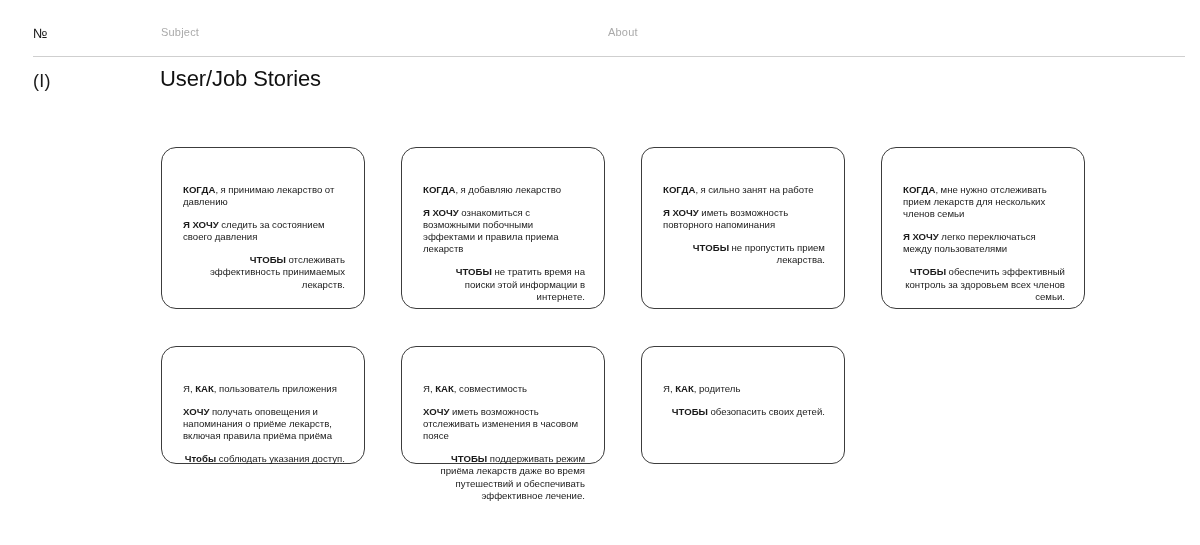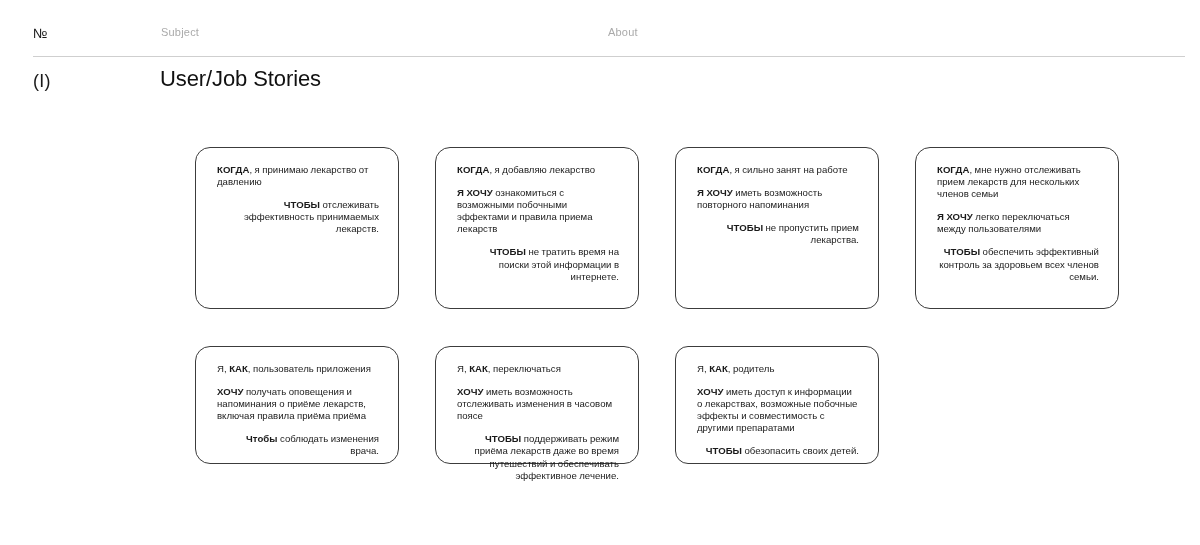--- a/index.html
+++ b/index.html
@@ -91,22 +91,21 @@
     top: 0;
     width: 1200px;
     height: 545px;
   }
   .story-card {
     position: absolute;
     box-sizing: border-box;
     border: 1px solid #3c3c3c;
     border-radius: 15px;
     background: #ffffff;
-    padding: 16px 19px 14px 21px;
-    margin-left: 34px;
+    padding: 36px 19px 14px 21px;
   }
   .story-card .para {
     font-size: 9.6px;
     line-height: 12.1px;
     color: #1a1a1a;
     margin: 0 0 11px 0;
     letter-spacing: 0.02px;
     word-spacing: -0.2px;
   }
   .story-card .para:last-child {
@@ -137,45 +136,45 @@
 </div>
 
 <div id="title-row">
   <div id="section-number">(I)</div>
   <div id="page-title">User/Job Stories</div>
 </div>
 
 <div id="cards-layer">
     <div class="story-card row1 col1">
       <p class="para"><b>КОГДА</b><span>, я принимаю лекарство от давлению</span></p>
+      <p class="para"><b>Я ХОЧУ</b><span> следить за состоянием своего давления</span></p>
       <p class="para"><b>ЧТОБЫ</b><span> отслеживать эффективность принимаемых лекарств.</span></p>
     </div>
     <div class="story-card row1 col2">
       <p class="para"><b>КОГДА</b><span>, я добавляю лекарство</span></p>
       <p class="para"><b>Я ХОЧУ</b><span> ознакомиться с возможными побочными эффектами и правила приема лекарств</span></p>
       <p class="para"><b>ЧТОБЫ</b><span> не тратить время на поиски этой информации в интернете.</span></p>
     </div>
     <div class="story-card row1 col3">
       <p class="para"><b>КОГДА</b><span>, я сильно занят на работе</span></p>
       <p class="para"><b>Я ХОЧУ</b><span> иметь возможность повторного напоминания</span></p>
       <p class="para"><b>ЧТОБЫ</b><span> не пропустить прием лекарства.</span></p>
     </div>
     <div class="story-card row1 col4">
       <p class="para"><b>КОГДА</b><span>, мне нужно отслеживать прием лекарств для нескольких членов семьи</span></p>
       <p class="para"><b>Я ХОЧУ</b><span> легко переключаться между пользователями</span></p>
       <p class="para"><b>ЧТОБЫ</b><span> обеспечить эффективный контроль за здоровьем всех членов семьи.</span></p>
     </div>
     <div class="story-card row2 col1">
       <p class="para"><span>Я, </span><b>КАК</b><span>, пользователь приложения</span></p>
       <p class="para"><b>ХОЧУ</b><span> получать оповещения и напоминания о приёме лекарств, включая правила приёма приёма</span></p>
-      <p class="para"><b>Чтобы</b><span> соблюдать изменения врача.</span></p>
+      <p class="para"><b>Чтобы</b><span> соблюдать указания доступ.</span></p>
     </div>
     <div class="story-card row2 col2">
-      <p class="para"><span>Я, </span><b>КАК</b><span>, переключаться</span></p>
+      <p class="para"><span>Я, </span><b>КАК</b><span>, совместимость</span></p>
       <p class="para"><b>ХОЧУ</b><span> иметь возможность отслеживать изменения в часовом поясе</span></p>
       <p class="para"><b>ЧТОБЫ</b><span> поддерживать режим приёма лекарств даже во время путешествий и обеспечивать эффективное лечение.</span></p>
     </div>
     <div class="story-card row2 col3">
       <p class="para"><span>Я, </span><b>КАК</b><span>, родитель</span></p>
-      <p class="para"><b>ХОЧУ</b><span> иметь доступ к информации о лекарствах, возможные побочные эффекты и совместимость с другими препаратами</span></p>
       <p class="para"><b>ЧТОБЫ</b><span> обезопасить своих детей.</span></p>
     </div>
   </div>
 
 </body></html>

